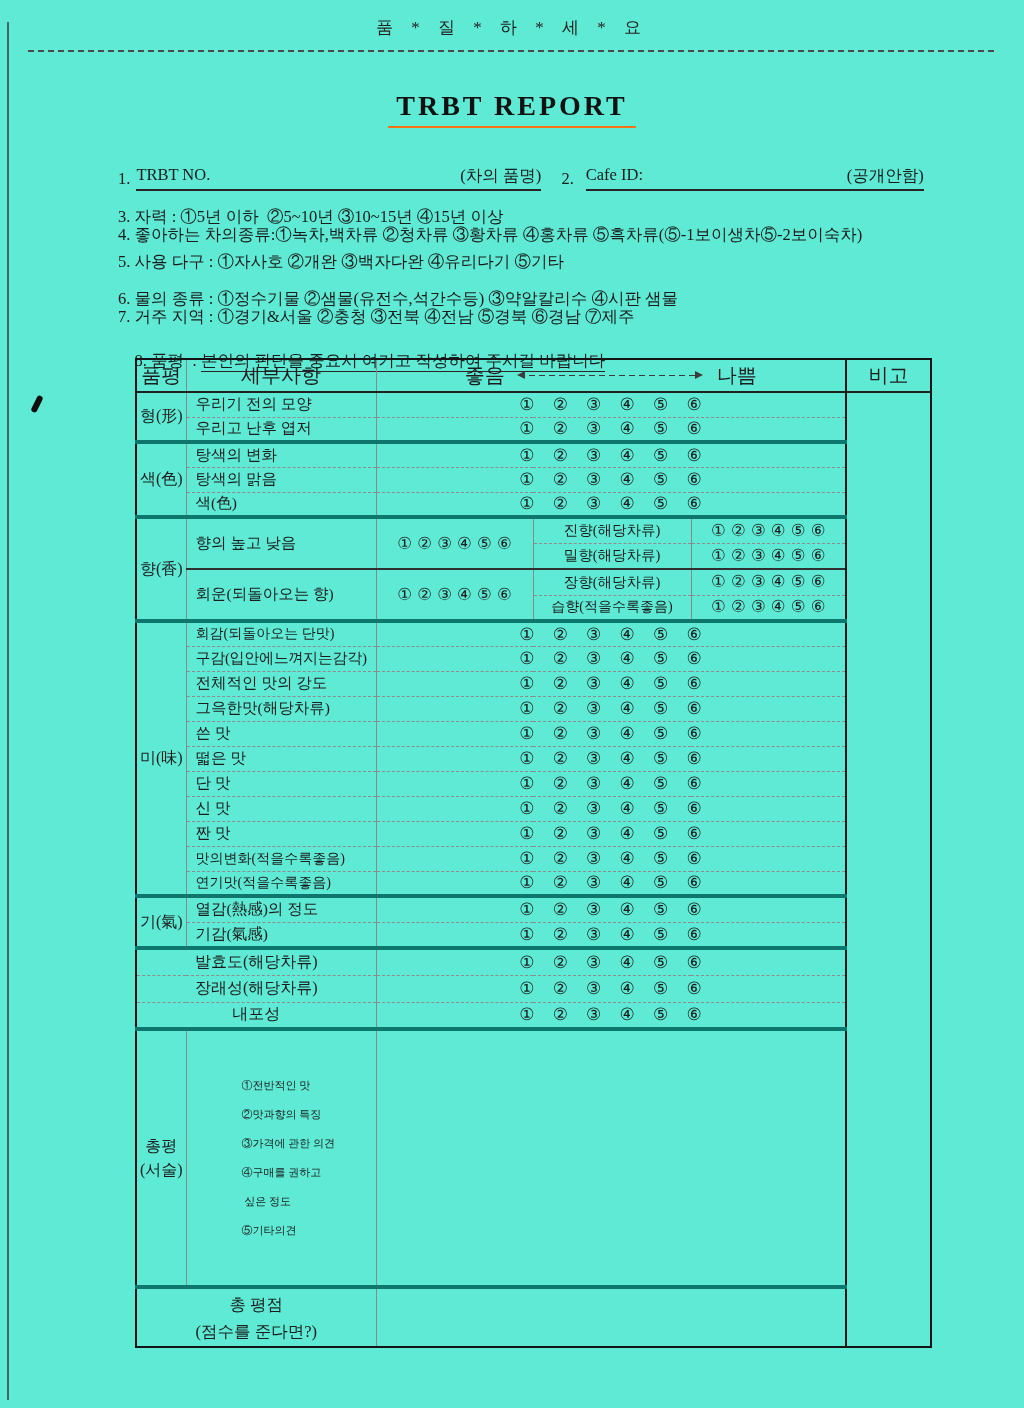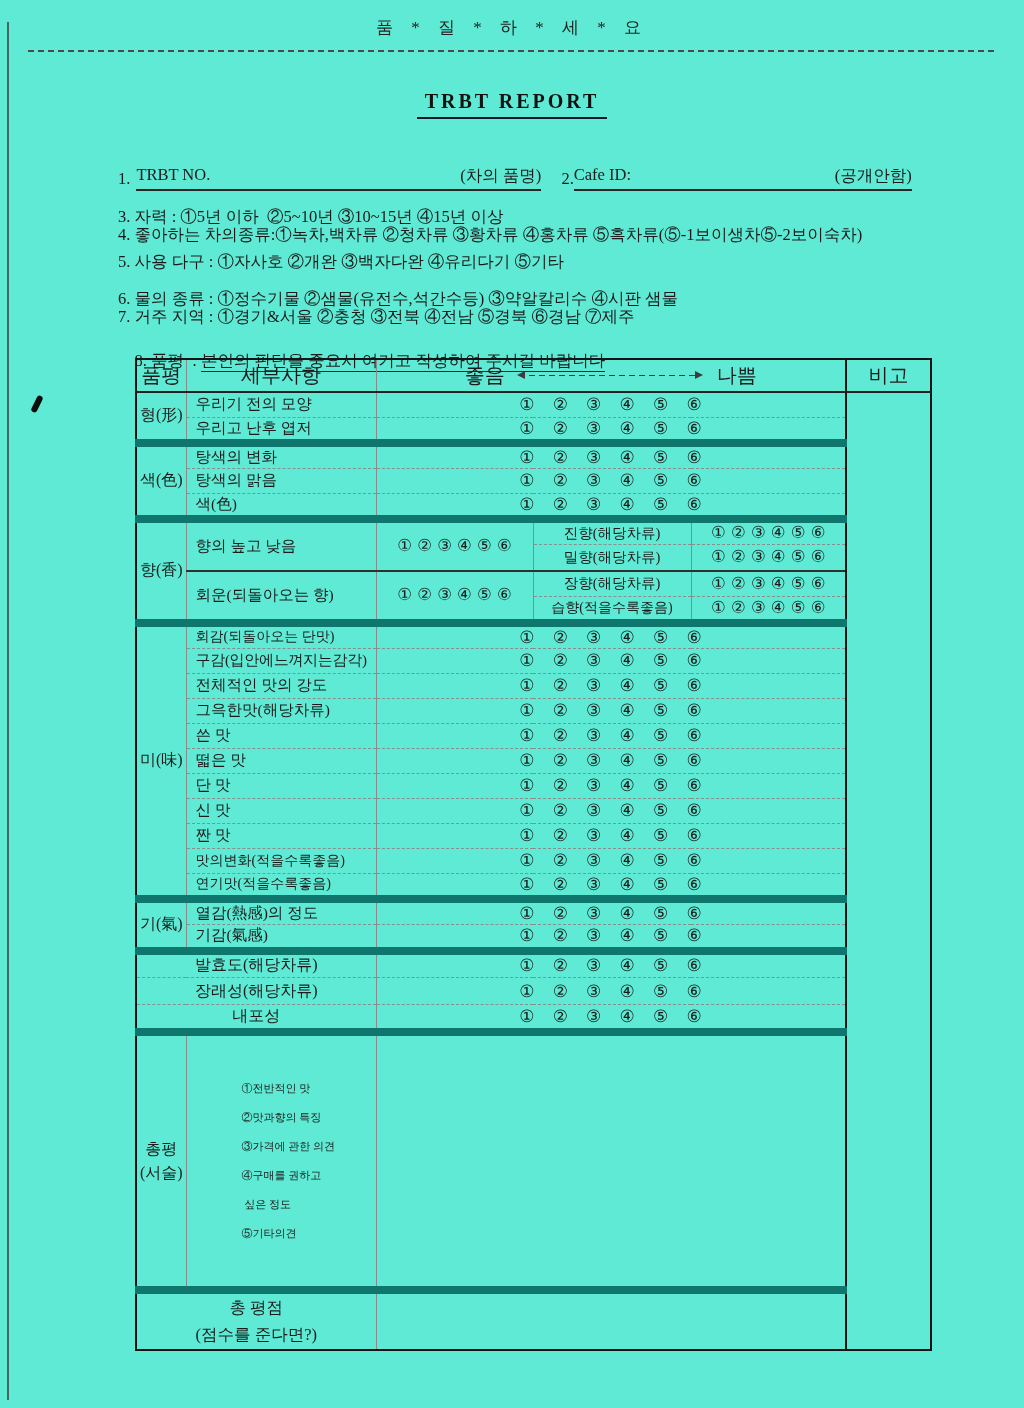--- a/index.html
+++ b/index.html
@@ -9,43 +9,43 @@
     font-family:"Liberation Serif","DejaVu Serif",serif;
   }
   
   .scan-edge-left { position:absolute; left:7px; top:22px; height:1378px; width:2px; background:#3a3a3a; opacity:.75; }
   .tick-mark { position:absolute; left:34px; top:395px; width:6px; height:18px; background:#0d0d0d; border-radius:3px; transform:rotate(26deg); }
 
   
   .top-label { position:absolute; top:16px; left:0; width:1024px; text-align:center; font-size:17px; letter-spacing:7px; color:#222; }
   .divider { position:absolute; top:50px; left:28px; width:966px; border-top:2px dashed #4a4a4a; }
   .report-title-wrap { position:absolute; top:90px; left:0; width:1024px; text-align:center; }
-  .report-title { display:inline-block; font-size:20px; font-weight:bold; letter-spacing:3px; color:#111;
-                  border-bottom:2px solid #0f172a; padding:0 8px 4px 8px; }
+  .report-title { display:inline-block; font-size:28px; font-weight:bold; letter-spacing:3px; color:#111;
+                  border-bottom:2px solid #f97316; padding:0 8px 4px 8px; }
 
   
   .form-line { position:absolute; left:118px; font-size:16.5px; white-space:pre; color:#1b1b1b; }
   .fl-1 { top:165px; width:812px; display:flex; align-items:flex-end; }
   .fl-3 { top:206px; } .fl-4 { top:224px; } .fl-5 { top:251px; }
   .fl-6 { top:288px;text-align:right; } .fl-7 { top:306px; } .fl-8 { top:330px; }
   .useg { display:inline-flex; justify-content:space-between; border-bottom:2px solid #262626; padding-bottom:2px; }
   .useg-a { width:405px; margin-left:6px; }
-  .useg-b { width:338px; margin-left:0;gap:12px; }
+  .useg-b { width:338px; margin-left:12px;gap:12px; }
   .fl-gap { display:inline-block; width:20px; }
   .num-prefix { padding-bottom:2px; }
   .uline { border-bottom:1.5px solid #262626; padding-bottom:1px; }
 
   
   .eval-table { position:absolute; left:135px; top:358px; border-collapse:collapse; table-layout:fixed;
                 font-size:16px; color:#1c1c1c; border:2.5px solid #141414; }
   .eval-table td, .eval-table th { padding:0; vertical-align:middle; text-align:center; font-weight:normal;
                 border-left:1px solid #8a8a8a; border-right:1px solid #8a8a8a;
                 border-top:1px dashed #8d8d8d; border-bottom:1px dashed #8d8d8d; }
   tr.hdr th { border-bottom:2px solid #202020; border-top:2px solid #141414; height:31px; font-size:20px; }
-  tr.sec > td { border-top:8px solid #0f766e; }
+  tr.sec > td { border-top:4px solid #0f766e; }
   tr.mid > td { border-top:2px solid #303030; }
   .h25 { height:25px; } .h26 { height:26px; } .h27 { height:27px; }
   .row-overall { height:258px; } .row-total { height:60px; }
   td.cat { font-size:16px; }
   td.lbl { text-align:left; padding-left:9px; font-size:15.5px; white-space:nowrap; overflow:hidden; }
   td.lblfull { font-size:16px; }
   td.rate { word-spacing:13px; font-size:17px; letter-spacing:0.5px; }
   td.ratec { word-spacing:1px; font-size:16.5px; }
   td.subrate { word-spacing:1px; font-size:16.5px; }
   td.sublbl { font-size:14.5px; white-space:nowrap; overflow:hidden; }

